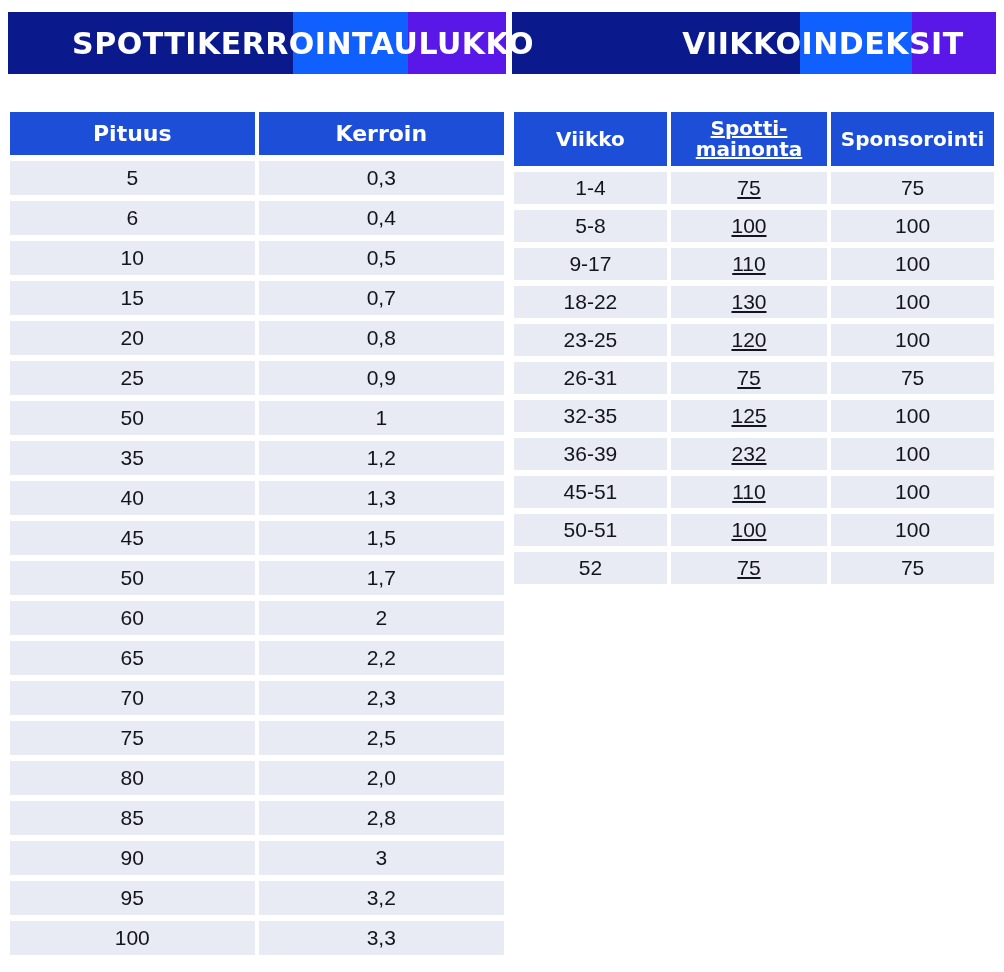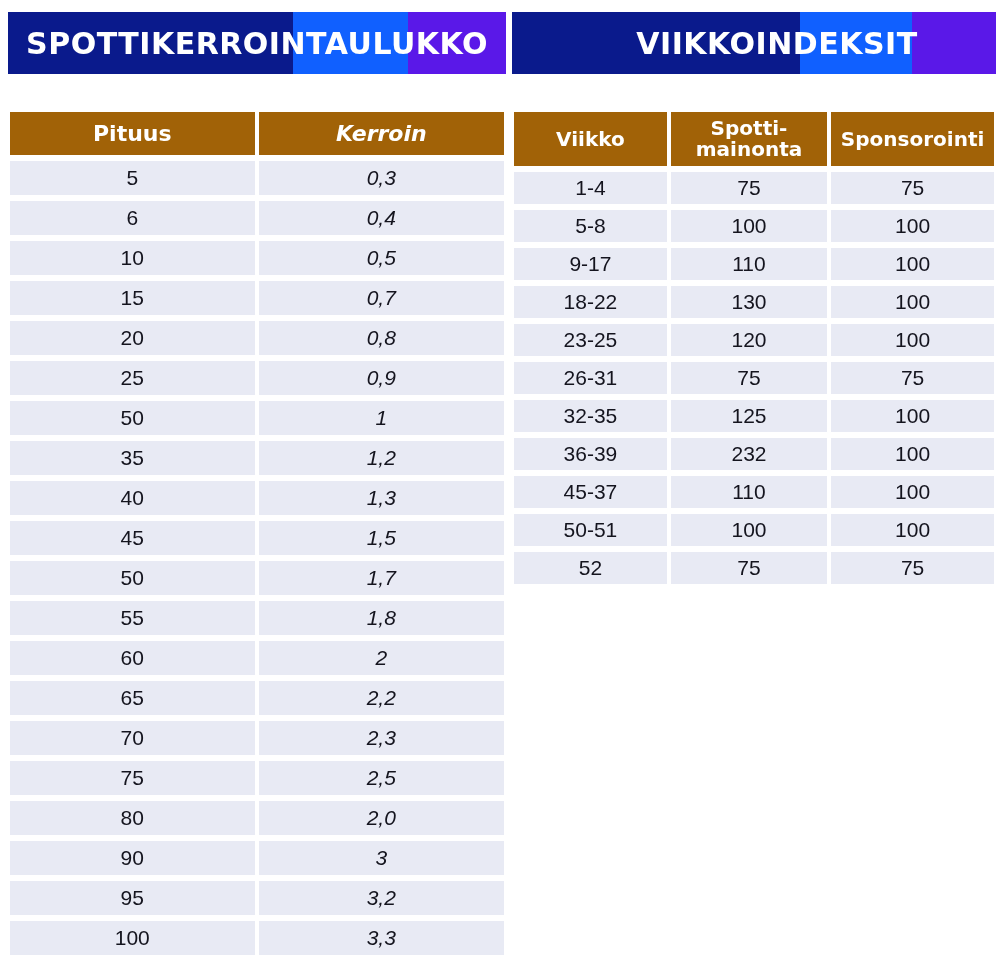--- a/index.html
+++ b/index.html
@@ -19,20 +19,21 @@
 
   
   .banner {
     position: absolute;
     height: 62px;
     top: 12px;
     display: flex;
     align-items: center;
     justify-content: center;
     overflow: hidden;
+    padding-left: 46px;
   }
   .banner .stripe {
     position: absolute;
     top: 0;
     bottom: 0;
   }
   .banner .title {
     position: relative;
     z-index: 5;
     color: #ffffff;
@@ -48,21 +49,21 @@
   #banner-right { left: 512px; width: 530px; }
 
   
   .tbl {
     position: absolute;
     border-collapse: separate;
     border-spacing: 0 2px;
     font-size: 21px;
   }
   .tbl th {
-    background: #a16207;
+    background: #1d4ed8;
     color: #ffffff;
     font-weight: bold;
     font-family: "DejaVu Sans", sans-serif;
     font-size: 22px;
     padding: 10px 4px;
     text-align: center;
     line-height: 1.05;
     border: 2px solid #ffffff;
   }
   .tbl td {
@@ -70,26 +71,26 @@
     color: #14141e;
     text-align: center;
     padding: 5px 4px;
     border: 2px solid #ffffff;
     font-size: 21px;
   }
 
   
   #table-left { left: 8px; top: 108px; width: 498px; }
   #table-left th:nth-child(1), #table-left td:nth-child(1) { width: 248px; }
-  #table-left th:nth-child(2), #table-left td:nth-child(2) { width: 248px; font-style: italic; }
+  #table-left th:nth-child(2), #table-left td:nth-child(2) { width: 248px; }
 
   
   #table-right { left: 512px; top: 108px; width: 484px; }
   #table-right th:nth-child(1), #table-right td:nth-child(1) { width: 166px; }
-  #table-right th:nth-child(2), #table-right td:nth-child(2) { width: 160px; }
+  #table-right th:nth-child(2), #table-right td:nth-child(2) { width: 160px; text-decoration: underline; }
   #table-right th:nth-child(3), #table-right td:nth-child(3) { width: 158px; }
   #table-right th { font-size: 20px; padding: 6px 4px; }
   #table-right td { font-size: 21px; padding: 4px 4px; }
 </style>
 </head>
 <body>
 
 <div class="page">
 
   <div class="banner" id="banner-left">
@@ -152,42 +153,42 @@
         </tr>
         <tr>
           <td>45</td>
           <td>1,5</td>
         </tr>
         <tr>
           <td>50</td>
           <td>1,7</td>
         </tr>
         <tr>
-          <td>55</td>
-          <td>1,8</td>
-        </tr>
-        <tr>
           <td>60</td>
           <td>2</td>
         </tr>
         <tr>
           <td>65</td>
           <td>2,2</td>
         </tr>
         <tr>
           <td>70</td>
           <td>2,3</td>
         </tr>
         <tr>
           <td>75</td>
           <td>2,5</td>
         </tr>
         <tr>
           <td>80</td>
           <td>2,0</td>
+        </tr>
+        <tr>
+          <td>85</td>
+          <td>2,8</td>
         </tr>
         <tr>
           <td>90</td>
           <td>3</td>
         </tr>
         <tr>
           <td>95</td>
           <td>3,2</td>
         </tr>
         <tr>
@@ -241,21 +242,21 @@
           <td>32-35</td>
           <td>125</td>
           <td>100</td>
         </tr>
         <tr>
           <td>36-39</td>
           <td>232</td>
           <td>100</td>
         </tr>
         <tr>
-          <td>45-37</td>
+          <td>45-51</td>
           <td>110</td>
           <td>100</td>
         </tr>
         <tr>
           <td>50-51</td>
           <td>100</td>
           <td>100</td>
         </tr>
         <tr>
           <td>52</td>

